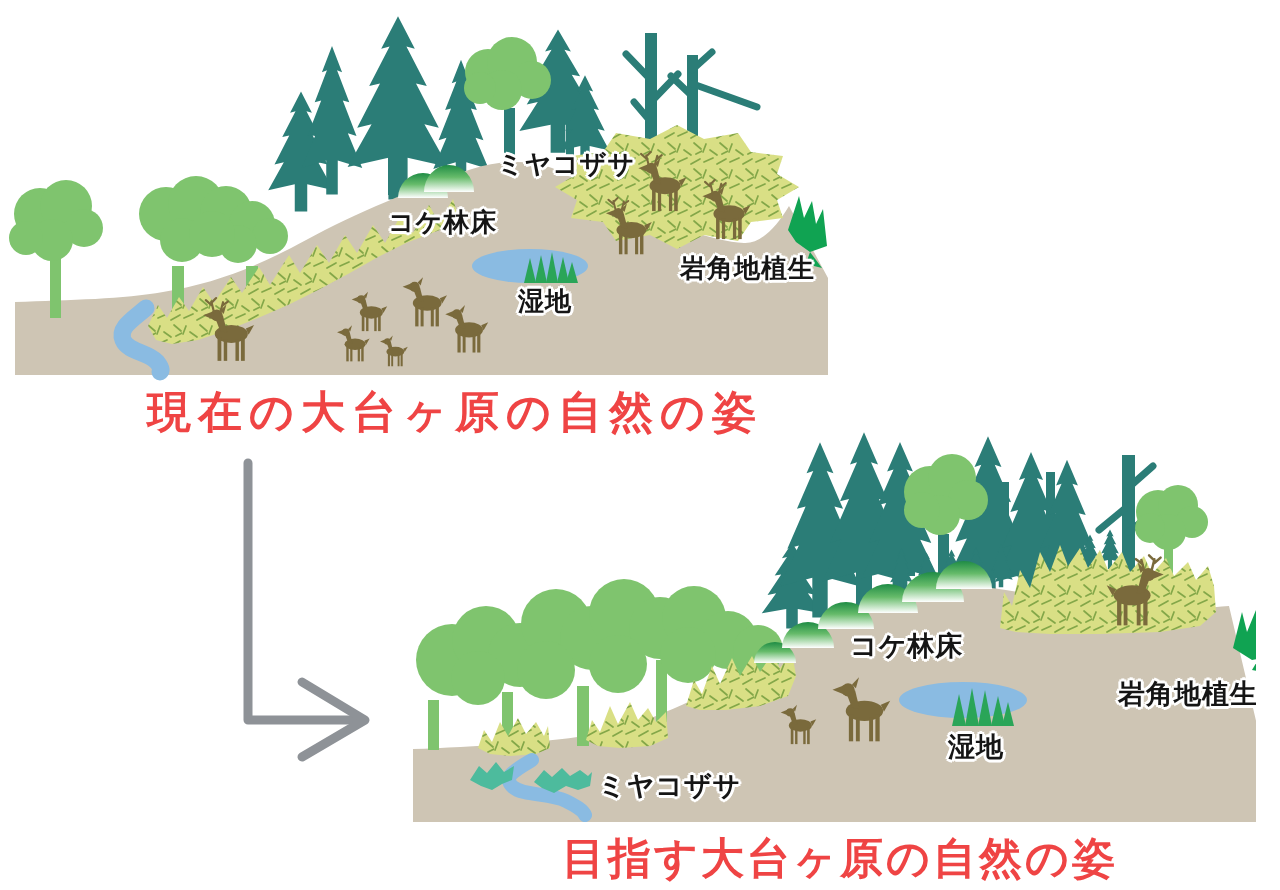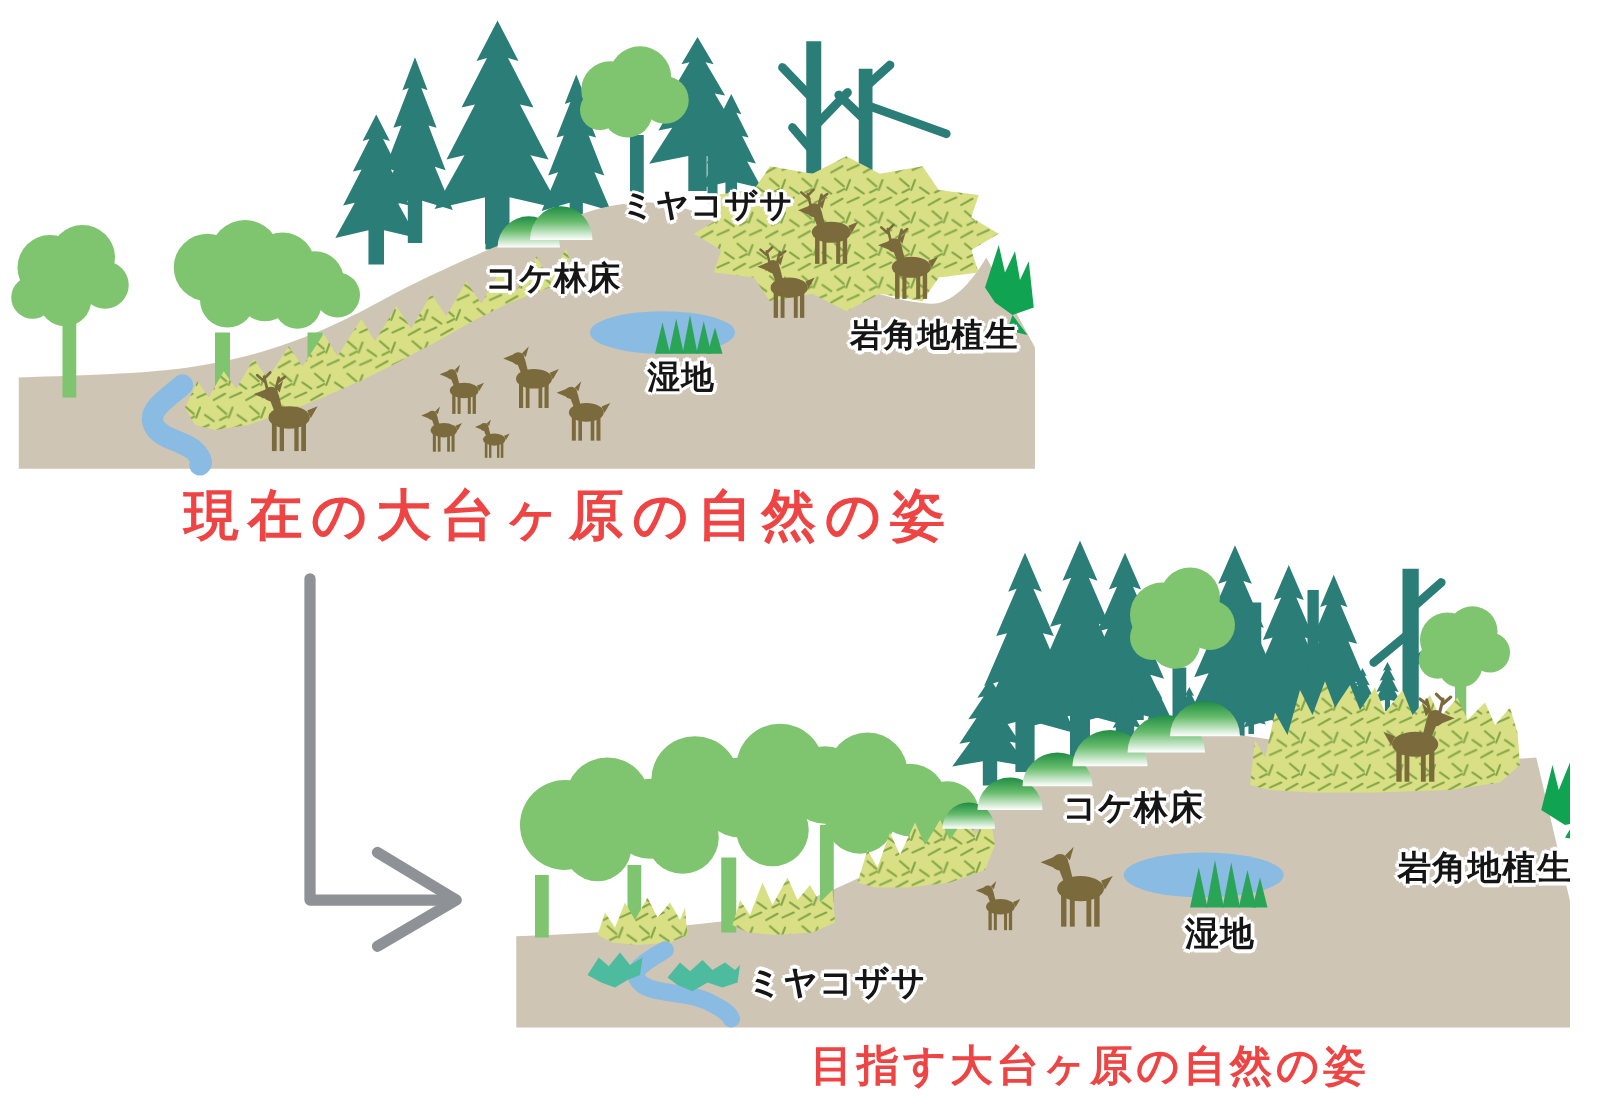--- a/index.html
+++ b/index.html
@@ -7,21 +7,21 @@
          font-family:"Liberation Sans","DejaVu Sans",sans-serif;}
   .illus{position:absolute;}
   .lbl{position:absolute;font-weight:700;color:#151515;white-space:nowrap;line-height:1.12;
        text-shadow:-2px -2px 0 #fff,2px -2px 0 #fff,-2px 2px 0 #fff,2px 2px 0 #fff,
                    0 -3px 0 #fff,0 3px 0 #fff,-3px 0 0 #fff,3px 0 0 #fff;}
   .lbl-top{font-size:26px;letter-spacing:1px;}
   .lbl-bot{font-size:27px;letter-spacing:1px;}
   .lbl-center{text-align:center;}
   .scene-title{position:absolute;font-weight:700;color:#ef4444;text-align:center;white-space:nowrap;}
   .title-1{left:120px;top:383px;width:670px;font-size:44px;letter-spacing:7px;}
-  .title-2{left:555px;top:830px;width:570px;font-size:34px;letter-spacing:3px;margin-left:32px;}
+  .title-2{left:555px;top:830px;width:570px;font-size:43px;letter-spacing:3px;}
 </style>
 </head>
 <body>
 
 <div class="stage">
 
   <svg class="illus" style="left:0;top:0" width="850" height="445" viewBox="0 0 850 445" xmlns="http://www.w3.org/2000/svg">
     <defs>
       <linearGradient id="mossGrad1" x1="0" y1="0" x2="0" y2="1">
         <stop offset="0" stop-color="#1f8c45"></stop>

